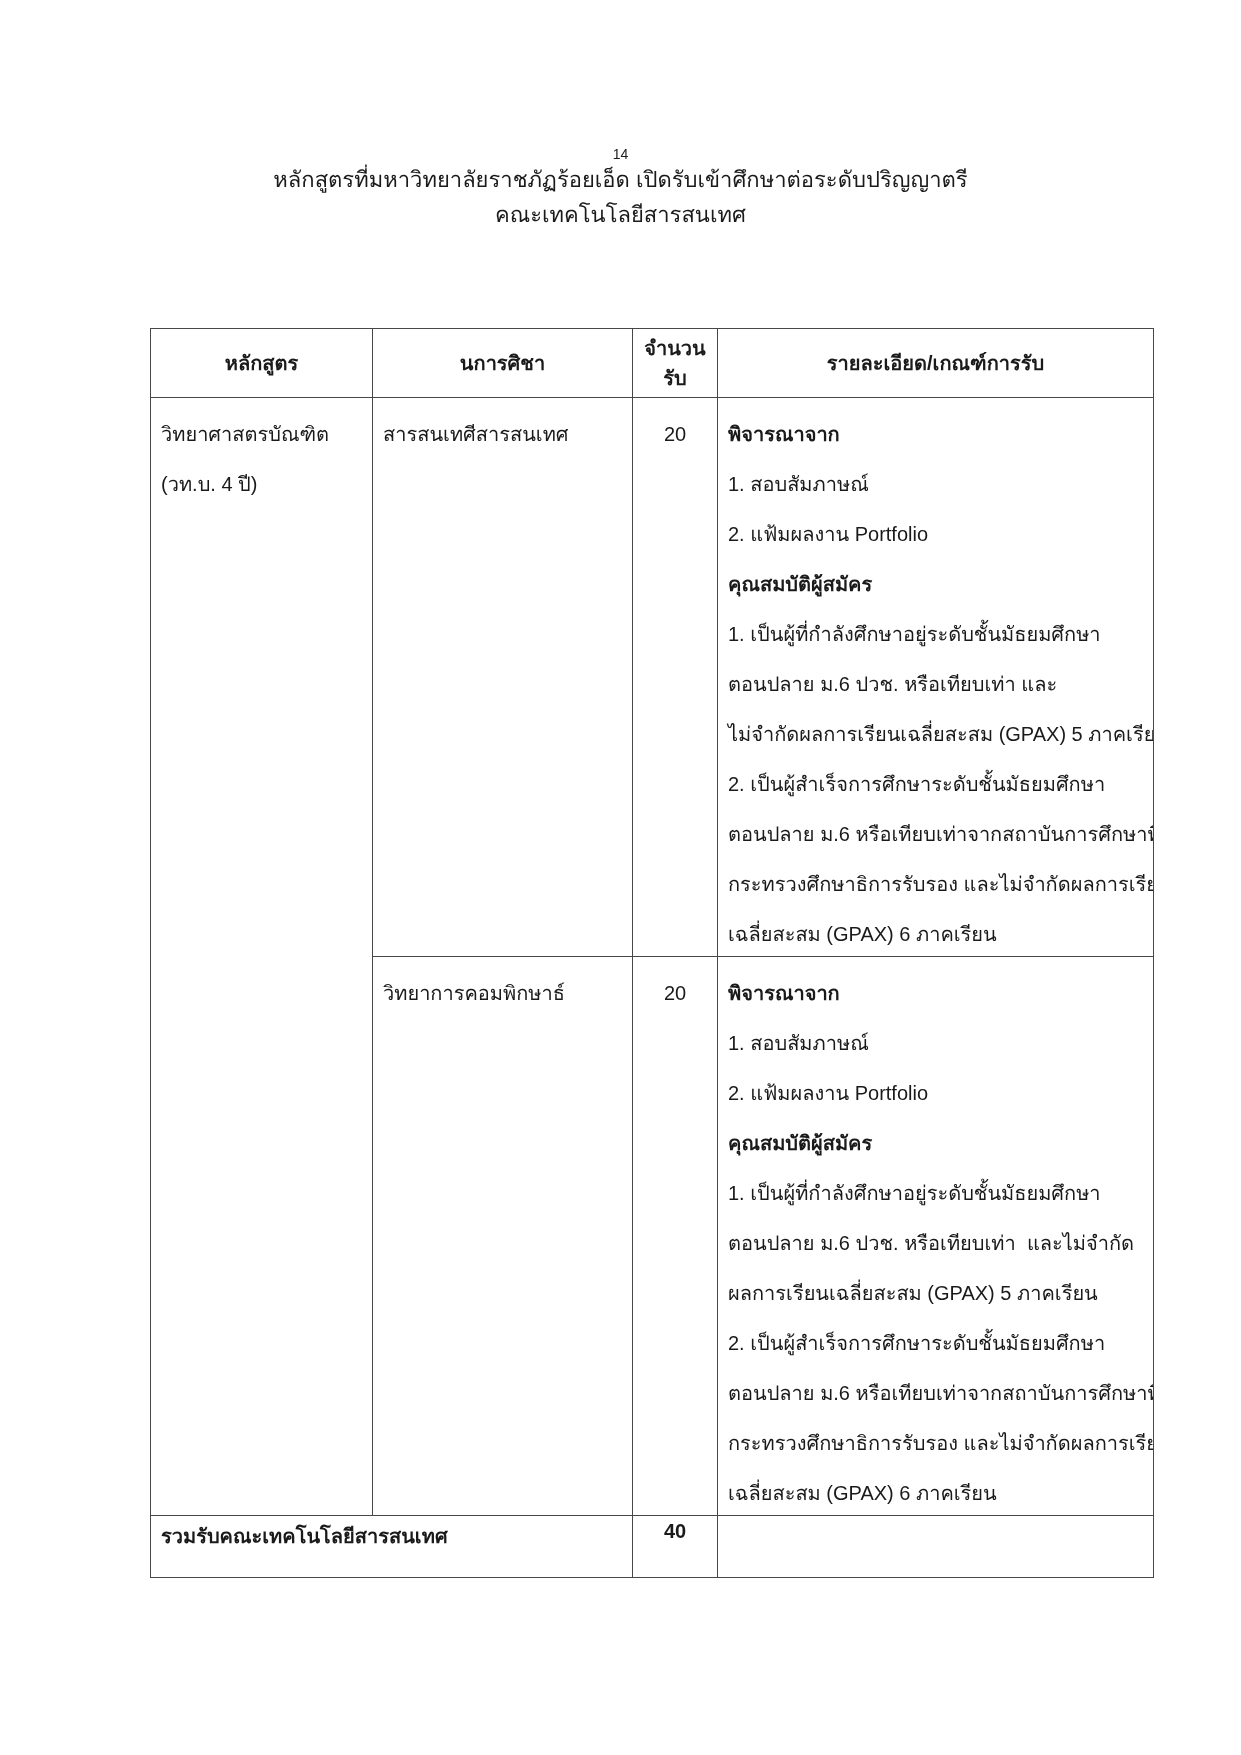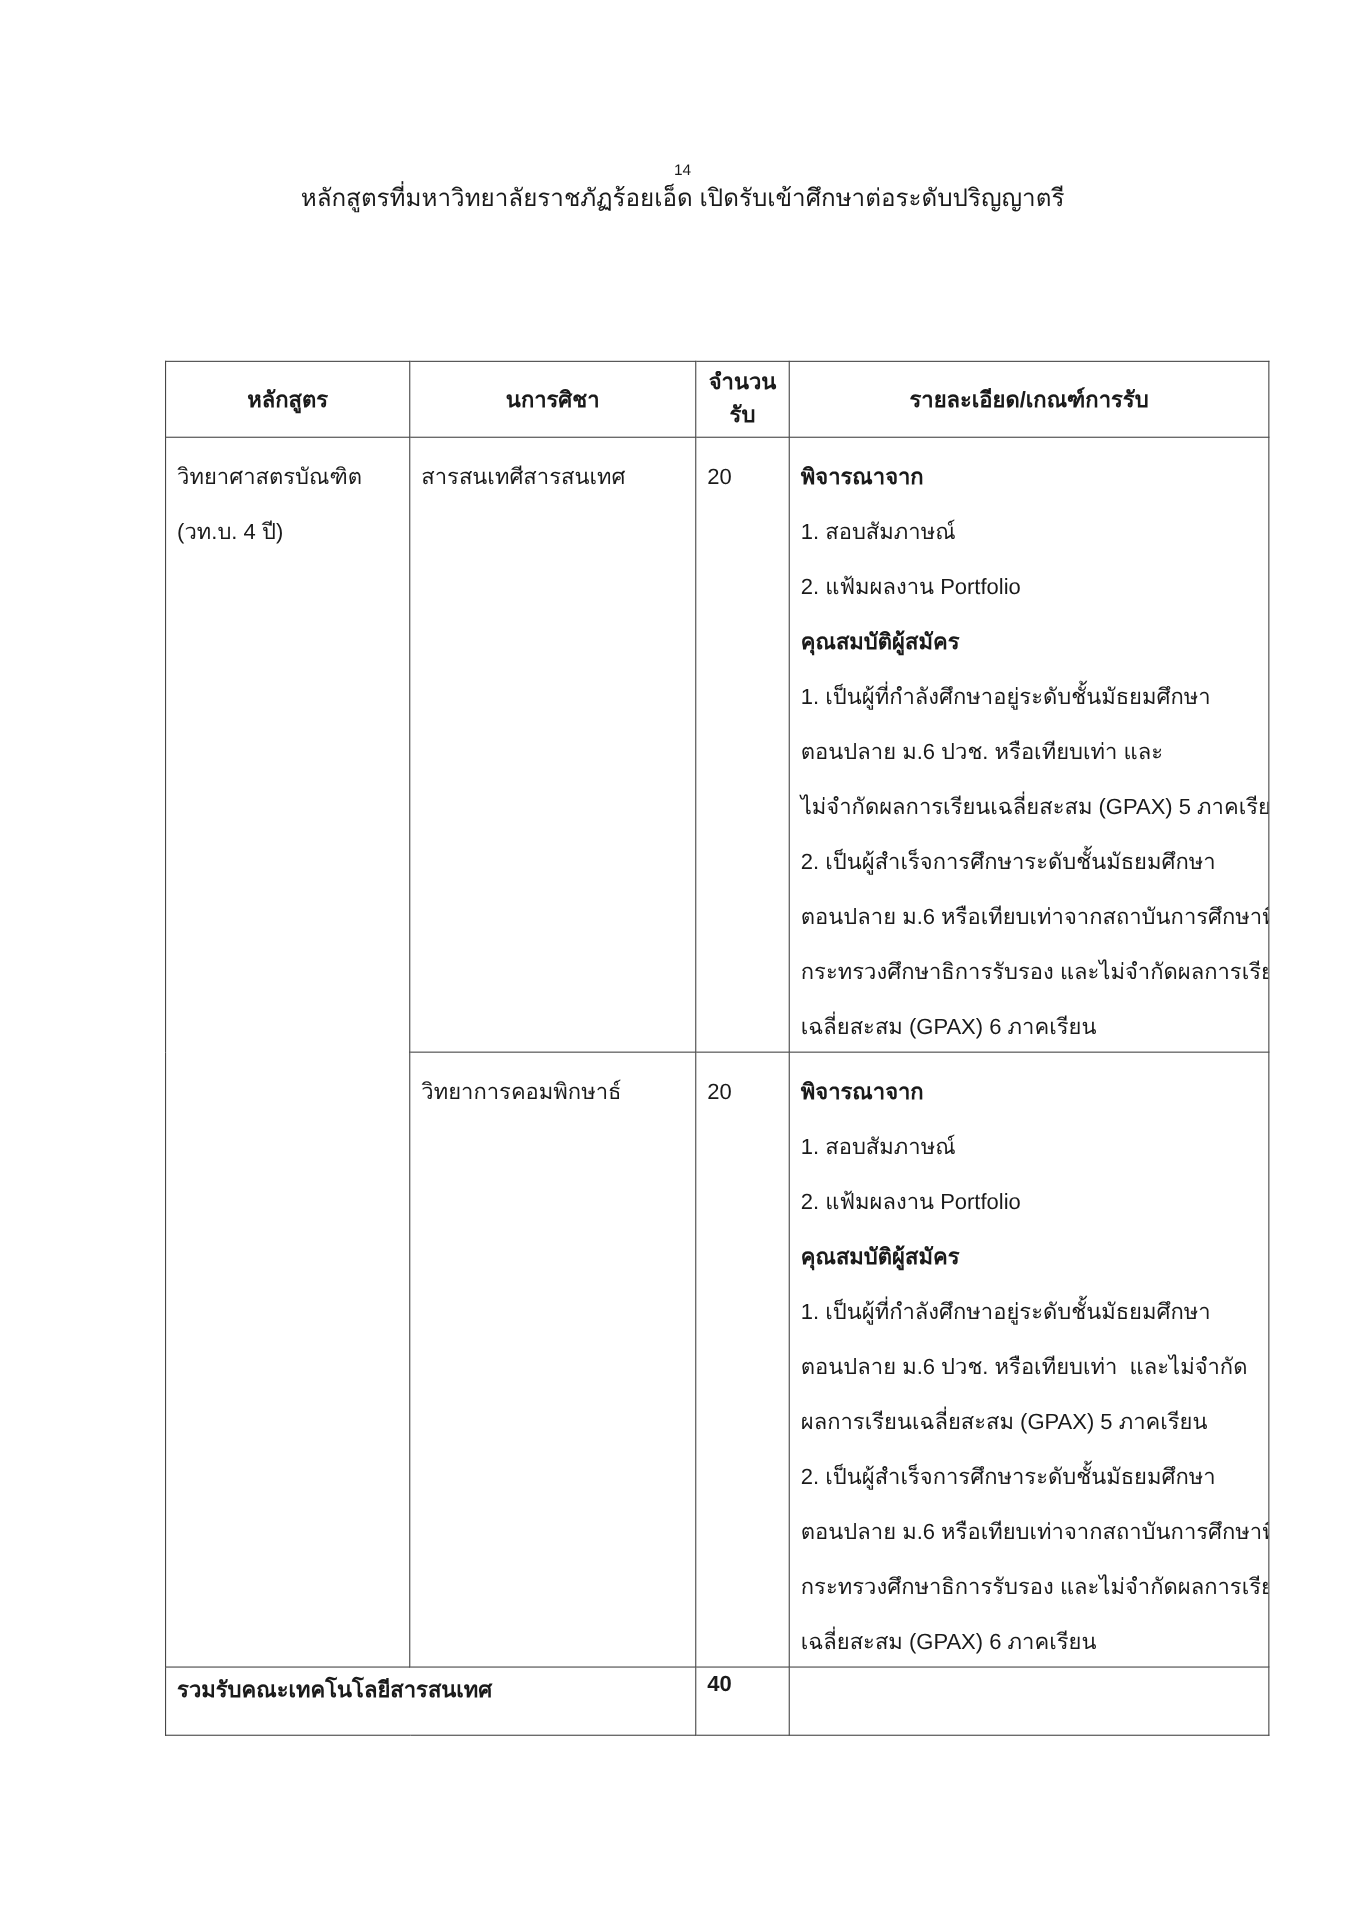--- a/index.html
+++ b/index.html
@@ -50,35 +50,36 @@
     text-align: center;
     padding: 4px 4px;
   }
   .header-row   { height: 64px; padding-left: 14px; }
   .data-row-1   { height: 395px; }
   .data-row-2   { height: 394px; }
   .total-row    { height: 62px; }
   .quota-header { white-space: pre-line; line-height: 30px; }
   .line  { white-space: pre; line-height: 36px; margin-top: 14px; }
   .b     { font-weight: bold; }
-  .cell-quota { }
+  .cell-quota { text-align: center; }
   .cell-total-label {
     text-align: left;
     font-weight: bold;
     padding-top: 7px;
   }
   .total-quota { font-weight: bold; padding-top: 7px; }
 </style>
 </head>
 <body>
 
 <div class="page-number">14</div>
 
 <div class="doc-title">
   <div>หลักสูตรที่มหาวิทยาลัยราชภัฏร้อยเอ็ด เปิดรับเข้าศึกษาต่อระดับปริญญาตรี</div>
+  <div>คณะเทคโนโลยีสารสนเทศ</div>
 </div>
 
 <table class="admission">
   <colgroup>
     <col style="width:222px">
     <col style="width:260px">
     <col style="width:85px">
     <col style="width:436px">
   </colgroup>
   <tbody>

